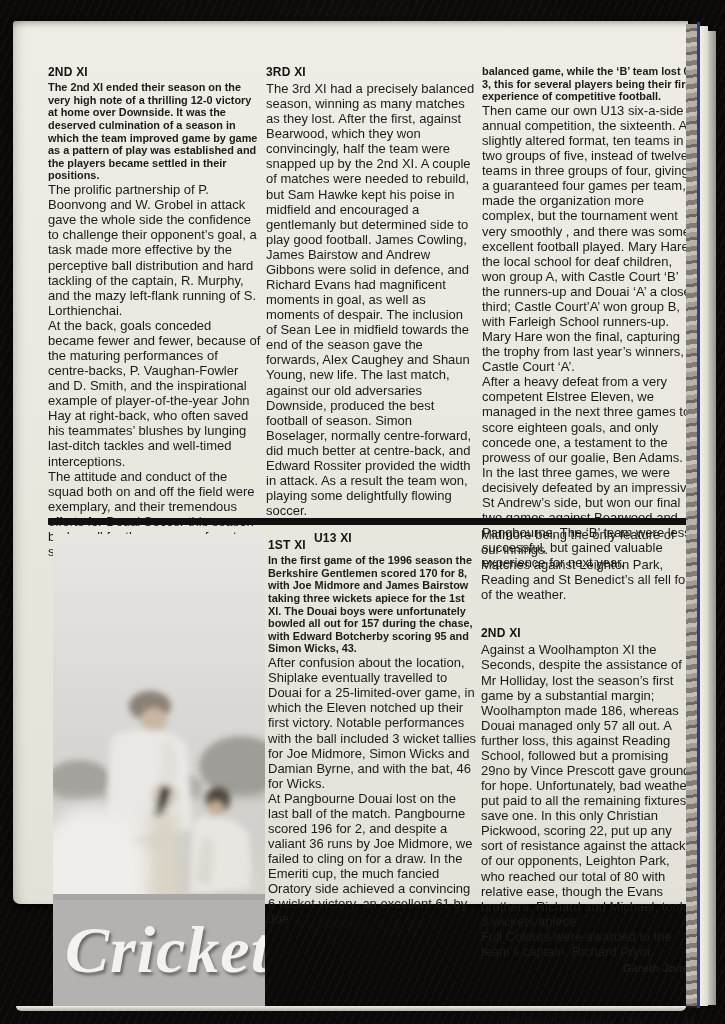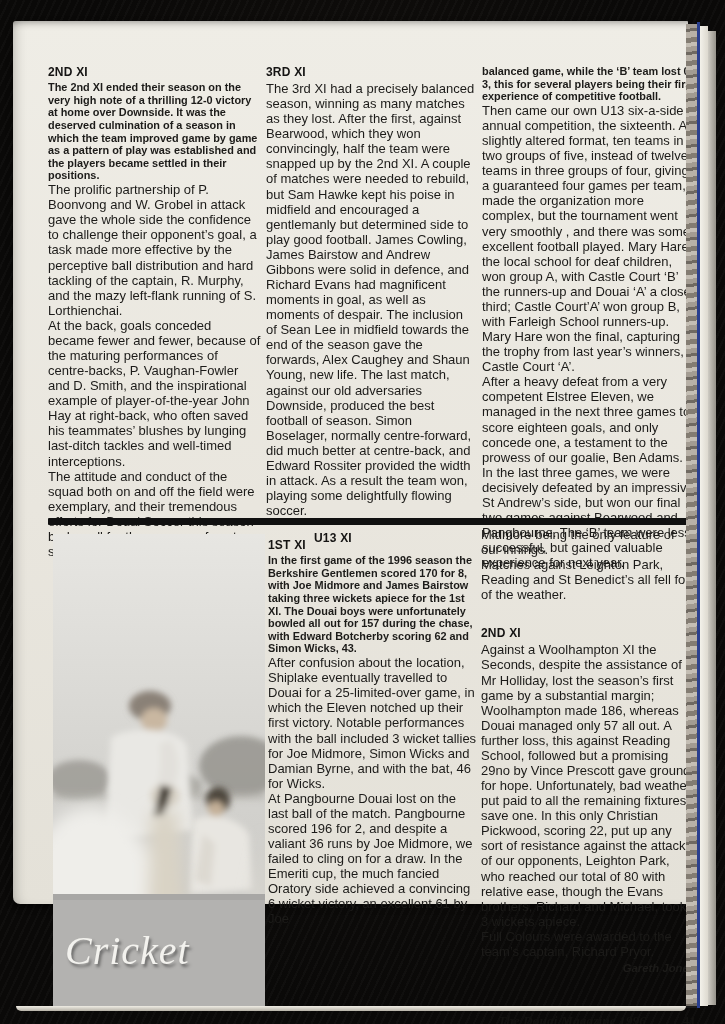--- a/index.html
+++ b/index.html
@@ -37,22 +37,22 @@
   .fb-col3{left:469px;top:44px;width:214px;}
   .divider-rule{position:absolute;left:35px;top:497px;width:650px;height:7px;background:#101010;border-radius:1px;}
   .ck-col1{left:255px;top:517px;width:210px;}
   .ck-col2{left:468px;top:506px;width:216px;}
   
   .photo{position:absolute;left:40px;top:513px;width:212px;height:472px;margin:0;overflow:hidden;}
   .photo svg{display:block;}
   .photo-caption{
     position:absolute;left:0;bottom:0;width:100%;height:112px;
     display:flex;align-items:center;padding-left:12px;box-sizing:border-box;
-    font-family:"Liberation Serif", serif;font-style:italic;font-weight:400;
-    font-size:40px;color:#f3f2ee;letter-spacing:1px;
+    font-family:"Liberation Serif", serif;font-style:italic;font-weight:700;
+    font-size:66px;color:#f3f2ee;letter-spacing:1px;
     text-shadow:2px 3px 3px rgba(45,45,45,.55);
   }
   
   .footer-rule{position:absolute;left:253px;top:985px;width:432px;height:2px;background:#1a1a1a;}
   .footer{position:absolute;left:253px;top:990px;width:430px;text-align:right;color:#131210;}
   .footer .mag{font-family:"Liberation Serif",serif;font-style:italic;font-weight:bold;font-size:13.5px;}
   .footer .pnum{font-family:"Liberation Serif",serif;font-weight:bold;font-size:13.5px;margin-left:32px;}
 </style>
 </head>
 <body>
@@ -132,21 +132,21 @@
         </g>
 
         <rect x="0" y="360" width="212" height="112" fill="#b3b2b0"></rect>
         <rect x="0" y="360" width="212" height="6" fill="#a8a7a5"></rect>
       </svg>
       <figcaption class="photo-caption">Cricket</figcaption>
     </figure>
 
     <div class="col ck-col1">
       <h2>1ST XI</h2>
-      <p class="lead">In the first game of the 1996 season the Berkshire Gentlemen scored 170 for 8, with Joe Midmore and James Bairstow taking three wickets apiece for the 1st XI.  The Douai boys were unfortunately bowled all out for 157 during the chase, with Edward Botcherby scoring 62 and Simon Wicks, 43.</p>
+      <p class="lead">In the first game of the 1996 season the Berkshire Gentlemen scored 170 for 8, with Joe Midmore and James Bairstow taking three wickets apiece for the 1st XI.  The Douai boys were unfortunately bowled all out for 157 during the chase, with Edward Botcherby scoring 95 and Simon Wicks, 43.</p>
       <p>After confusion about the location, Shiplake eventually travelled to Douai for a 25-limited-over game, in which the Eleven notched up their first victory. Notable performances with the ball included 3 wicket tallies for Joe Midmore, Simon Wicks and Damian Byrne, and with the bat, 46 for Wicks.</p>
       <p>At Pangbourne Douai lost on the last ball of the match.  Pangbourne scored 196 for 2, and despite a valiant 36 runs by Joe Midmore, we failed to cling on for a draw. In the Emeriti cup, the much fancied Oratory side achieved a convincing 6 wicket victory, an excellent 61 by Joe</p>
     </div>
 
     <div class="col ck-col2">
       <p>Midmore being the only feature of our innings.</p>
       <p>Matches against Leighton Park, Reading and St Benedict’s all fell foul of the weather.</p>
       <h2 class="biggap">2ND XI</h2>
       <p>
         <span class="lead">Against a Woolhampton XI the Seconds, despite the assistance of Mr Holliday, lost the season’s first game by a substantial margin; Woolhampton made 186, whereas Douai managed only 57 all out.</span>

